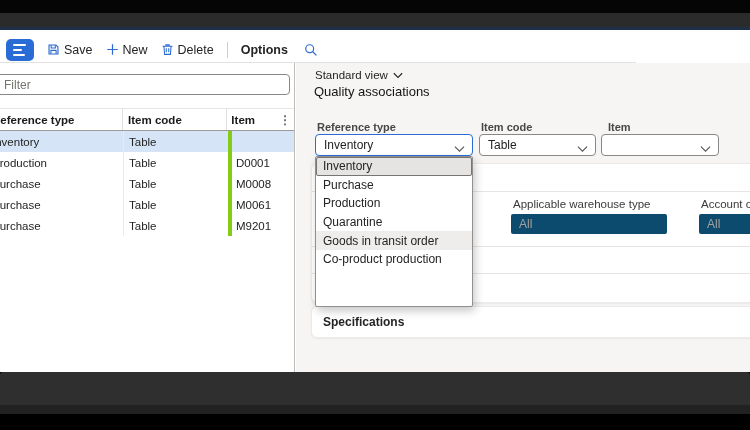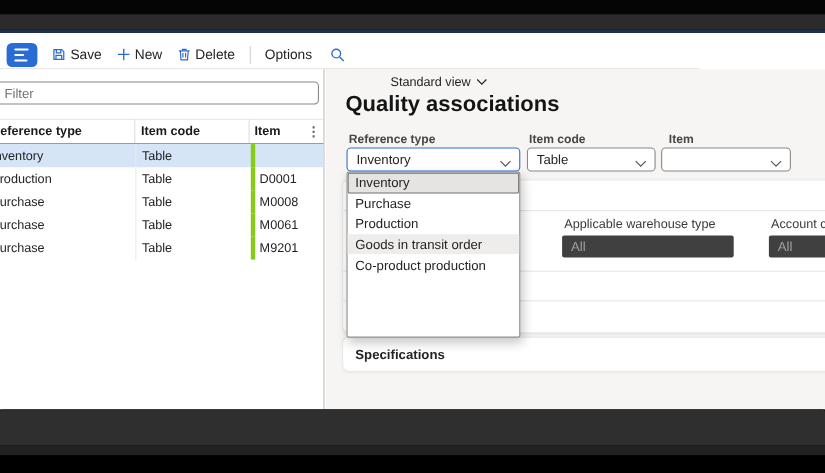--- a/index.html
+++ b/index.html
@@ -17,21 +17,21 @@
   
   .toolbar { position:absolute; left:0; top:0; width:636px; height:33px; background:#fff;
              border-bottom:1px solid #e4e2e0; display:flex; align-items:center; padding:7px 0 0 6px; }
   .menu-btn { width:28px; height:22px; background:#2a6cd5; border-radius:5px; display:flex;
               flex-direction:column; justify-content:center; gap:3px; padding-left:7px; cursor:pointer; }
   .menu-btn .ln { height:2px; background:#fff; border-radius:1px; }
   .menu-btn .ln1 { width:13px; } .menu-btn .ln2 { width:9px; } .menu-btn .ln3 { width:12px; }
   .tb-item { display:flex; align-items:center; gap:4px; margin-left:13px; font-size:12.5px; color:#242424; cursor:pointer; }
   .tb-item svg { display:block; }
   .tb-sep { width:1px; height:16px; background:#d1cfcd; margin-left:13px; }
-  .tb-options { font-weight:400;align-items:center; }
+  .tb-options { font-weight:700;align-items:center; }
   .tb-search { margin-left:16px; }
 
   
   .left-panel { position:absolute; left:0; top:33px; width:295px; height:309px; background:#fff;
                 border-right:1px solid #bfbdbb; overflow:hidden; }
   .filter-input { position:absolute; left:-9px; top:11px; width:299px; height:21px;
                   border:1px solid #8a8886; border-radius:4px; font-family:"Liberation Sans",sans-serif;
                   font-size:12px; padding:0 8px 0 12px; color:#242424; outline:none; }
   .filter-input::placeholder { color:#767371; }
 
@@ -42,36 +42,36 @@
   .grid-row.selected { background:#d5e4f6; }
   .c1 { width:123px; overflow:hidden; white-space:nowrap; }
   .c1 .shift { margin-left:-8px; }
   .c2 { width:105px; padding-left:5px; border-left:1px solid #eceae8; overflow:hidden; white-space:nowrap; height:100%; display:flex; align-items:center; }
   .c3 { width:53px;  padding-left:4px; border-left:4px solid #84cc16; overflow:hidden; white-space:nowrap; height:100%; display:flex; align-items:center; }
   .grid-header .c2, .grid-header .c3 { border-left:1px solid #e1dfdd; }
   .col-ellipsis { margin-left:auto; padding-right:4px; color:#605e5c; font-size:12px; cursor:pointer; letter-spacing:0; }
 
   
   .right-panel { position:absolute; left:296px; top:33px; width:454px; height:309px; background:#f6f5f3; overflow:hidden; }
-  .view-selector { position:absolute; left:19px; top:6px; font-size:11.5px; color:#242424; display:flex; align-items:center; gap:5px; cursor:pointer;margin-left:40px; }
-  .page-title { position:absolute; left:18px; top:21px; font-size:20px; font-weight:700; color:#141414; }
+  .view-selector { position:absolute; left:19px; top:6px; font-size:11.5px; color:#242424; display:flex; align-items:center; gap:5px; cursor:pointer; }
+  .page-title { position:absolute; left:18px; top:21px; font-size:13px; font-weight:400; color:#141414; }
 
   .fld-label { position:absolute; top:58px; font-size:11px; color:#494745; font-weight:600; }
   .combo { position:absolute; top:71px; height:22px; background:#fff; border:1px solid #8a8886;
            border-radius:4px; display:flex; align-items:center; font-size:12px; color:#242424;
            padding:0 22px 0 8px; cursor:pointer; }
   .combo.focused { border:1.5px solid #2a6cd5; }
   .combo .chev { position:absolute; right:7px; top:7px; }
 
   .card { position:absolute; left:15px; right:-10px; background:#fff; border:1px solid #eceae8;
           border-radius:6px; box-shadow:0 1px 2px rgba(0,0,0,0.05); }
   .card-a { top:100px; height:140px; }
   .hdiv { position:absolute; left:0; right:0; height:1px; background:#e7e5e3; }
   .fg-label { position:absolute; font-size:11.5px; font-weight:400; color:#3b3a39; white-space:nowrap; }
-  .fg-value { position:absolute; height:20px; background:#404040; border-radius:2px; font-size:12px;
+  .fg-value { position:absolute; height:20px; background:#0c4a6e; border-radius:2px; font-size:12px;
               color:#a3a19f; display:flex; align-items:center; padding-left:8px; }
   .card-spec { top:243px; height:32px; display:flex; align-items:center; padding-left:11px;
                font-size:12px; font-weight:700; color:#242424; cursor:pointer; }
 
   
   .flyout { position:absolute; left:19px; top:93px; width:158px; height:151px; background:#fff;
             border:1px solid #919090; border-radius:2px; box-shadow:2px 4px 10px rgba(0,0,0,0.22);
             z-index:10; padding:0; }
   .opt { height:18.6px; display:flex; align-items:center; padding-left:7px; font-size:12px; color:#242424;
          cursor:pointer; white-space:nowrap; }
@@ -260,20 +260,21 @@
       </div>
 
       <div class="card card-spec">
         <span>Specifications</span>
       </div>
 
       <div class="flyout">
         <div class="opt selected">Inventory</div>
         <div class="opt">Purchase</div>
         <div class="opt">Production</div>
+        <div class="opt">Quarantine</div>
         <div class="opt hovered">Goods in transit order</div>
         <div class="opt">Co-product production</div>
       </div>
     </div>
   </div>
 
   <div class="band-bot-dark"></div>
   <div class="band-bot-mid"></div>
   <div class="band-bot-black"></div>
 </div>

